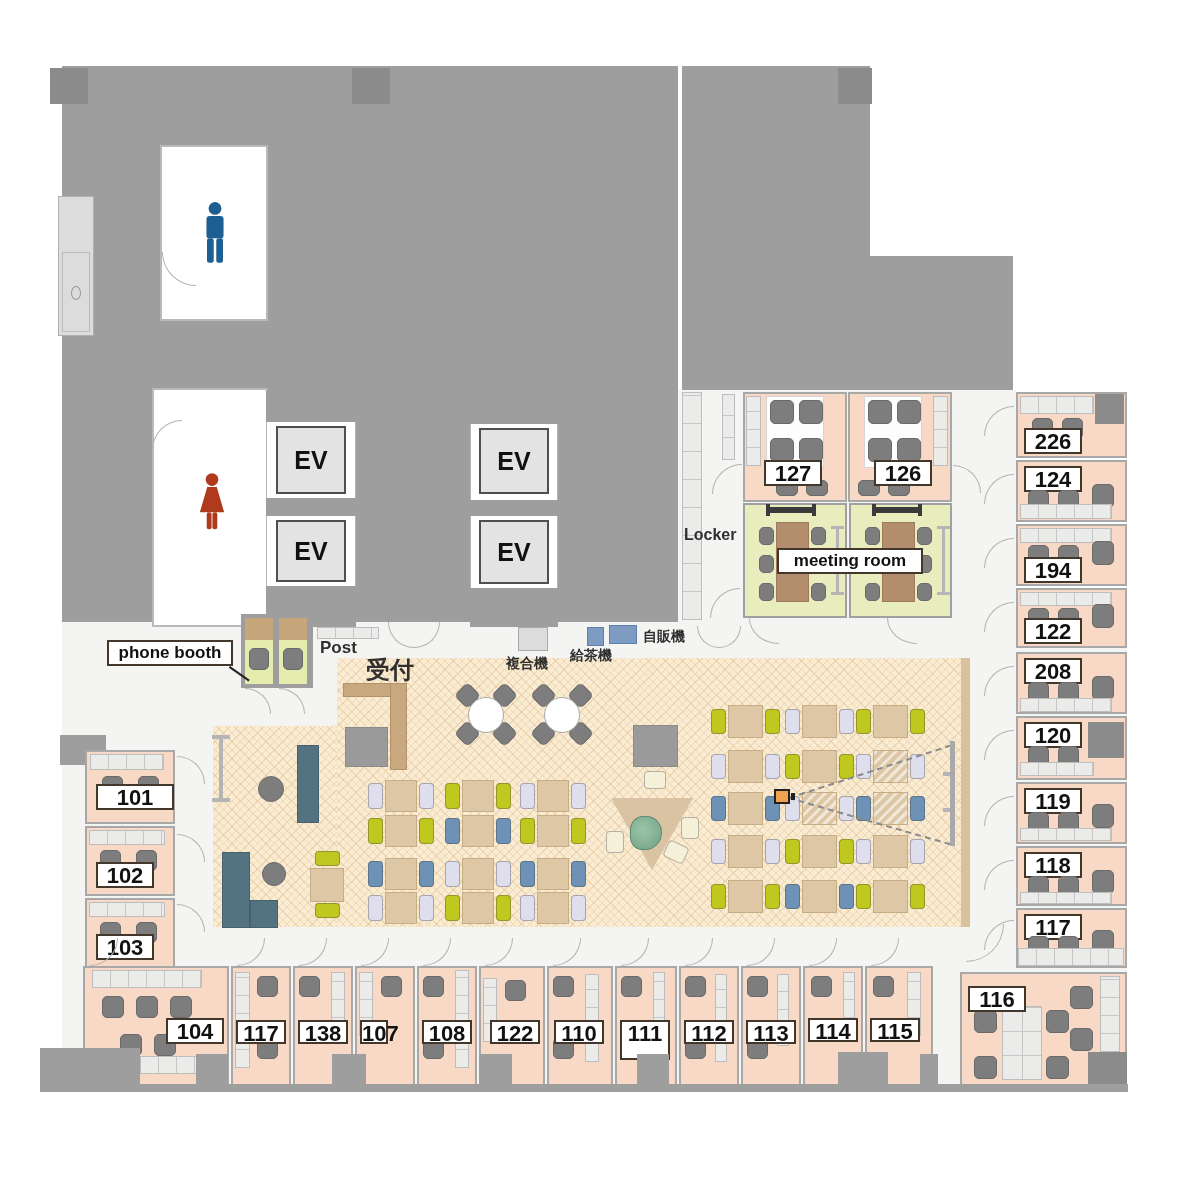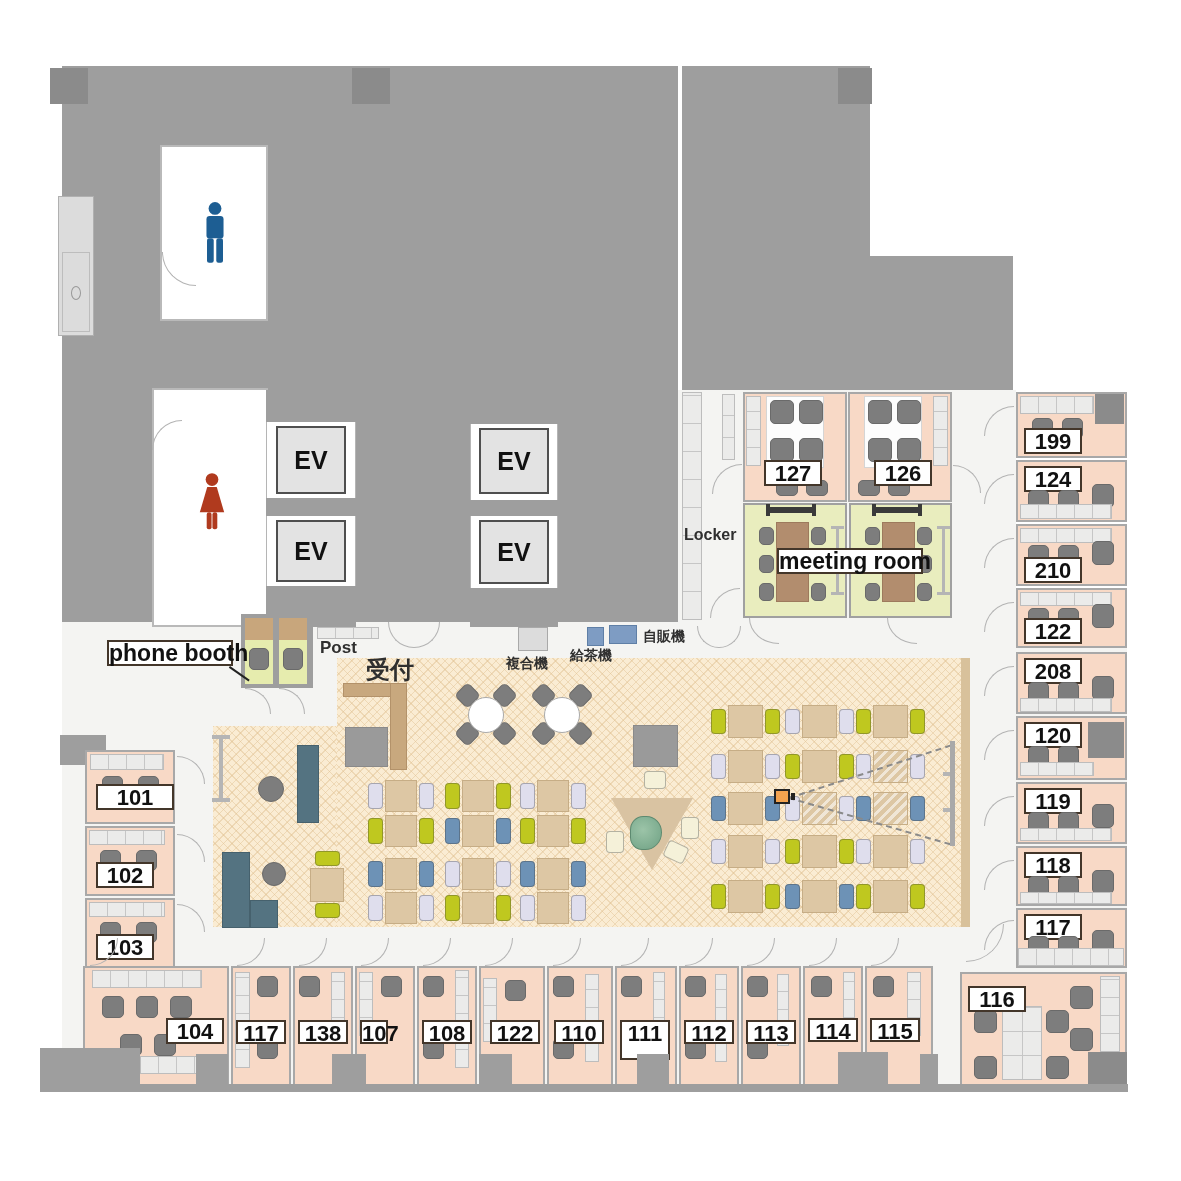--- a/index.html
+++ b/index.html
@@ -15,21 +15,21 @@
   .tanwall{background:#d8c19b;}
   .desk{background:#ebebea;border:1px solid #bdbdbd;}
   .deskh{background-image:repeating-linear-gradient(90deg,transparent 0 17px,#c6c6c6 17px 18px);}
   .deskv{background-image:repeating-linear-gradient(0deg,transparent 0 17px,#c6c6c6 17px 18px);}
   .ochair{background:#7d7d7d;border:1px solid #6a6a6a;border-radius:5px;}
   .wchair{border:1px solid rgba(60,60,60,.35);border-radius:4px;}
   .cy{background:#bfc81f;} .cb{background:#6d92b6;} .cl{background:#dfdeed;} .cc{background:#f5f1d9;}
   .tbl{background:#ddc7a4;border:1px solid #c6ad86;}
   .tbl.proj{background-image:repeating-linear-gradient(-45deg,rgba(255,255,255,.55) 0 3px,transparent 3px 7px);}
   .lbl{background:#fff;border:2px solid #43362a;color:#111;font-size:22px;line-height:24px;text-align:center;white-space:nowrap;}
-  .lbl.small{font-size:23px;line-height:22px;}
+  .lbl.small{font-size:17px;line-height:22px;}
   .txt{color:#2f2f2f;white-space:nowrap;}
   .arc{border:1.5px solid #b3b3b3;background:transparent;}
   .arc.tl{border-right:none;border-bottom:none;border-top-left-radius:100%;}
   .arc.tr{border-left:none;border-bottom:none;border-top-right-radius:100%;}
   .arc.bl{border-right:none;border-top:none;border-bottom-left-radius:100%;}
   .arc.br{border-left:none;border-top:none;border-bottom-right-radius:100%;}
   .sofa{background:#547381;border:1px solid #46616d;}
   .stool{background:#7d7d7d;border:1px solid #6a6a6a;border-radius:50%;}
   .evcell{background:#e3e3e3;border:2px solid #4f4f4f;display:flex;align-items:center;justify-content:center;font-size:25px;color:#111;}
   .whitebox{background:#fdfdfd;border:1px solid #d5d5d5;}
@@ -301,35 +301,35 @@
   <i class="a bar" style="left:942px;top:528px;width:3px;height:66px"></i>
   <i class="a bar" style="left:937px;top:526px;width:13px;height:3px"></i>
   <i class="a bar" style="left:937px;top:592px;width:13px;height:3px"></i>
   <b class="a lbl small" style="left:777px;top:548px;width:146px;height:26px">meeting room</b>
 
   <i class="a room" style="left:1016px;top:392px;width:111px;height:66px"></i>
   <i class="a desk deskh" style="left:1020px;top:396px;width:74px;height:18px"></i>
   <i class="a graydark" style="left:1095px;top:394px;width:29px;height:30px"></i>
   <i class="a ochair" style="left:1032px;top:418px;width:21px;height:21px"></i>
   <i class="a ochair" style="left:1062px;top:418px;width:21px;height:21px"></i>
-  <b class="a lbl" style="left:1024px;top:428px;width:58px;height:26px">199</b>
+  <b class="a lbl" style="left:1024px;top:428px;width:58px;height:26px">226</b>
 
   <i class="a room" style="left:1016px;top:460px;width:111px;height:62px"></i>
   <b class="a lbl" style="left:1024px;top:466px;width:58px;height:26px">124</b>
   <i class="a ochair" style="left:1028px;top:490px;width:21px;height:21px"></i>
   <i class="a ochair" style="left:1058px;top:490px;width:21px;height:21px"></i>
   <i class="a ochair" style="left:1092px;top:484px;width:22px;height:24px"></i>
   <i class="a desk deskh" style="left:1020px;top:504px;width:92px;height:15px"></i>
 
   <i class="a room" style="left:1016px;top:524px;width:111px;height:62px"></i>
   <i class="a desk deskh" style="left:1020px;top:528px;width:92px;height:15px"></i>
   <i class="a ochair" style="left:1028px;top:545px;width:21px;height:21px"></i>
   <i class="a ochair" style="left:1058px;top:545px;width:21px;height:21px"></i>
   <i class="a ochair" style="left:1092px;top:541px;width:22px;height:24px"></i>
-  <b class="a lbl" style="left:1024px;top:557px;width:58px;height:26px">210</b>
+  <b class="a lbl" style="left:1024px;top:557px;width:58px;height:26px">194</b>
 
   <i class="a room" style="left:1016px;top:588px;width:111px;height:60px"></i>
   <i class="a desk deskh" style="left:1020px;top:592px;width:92px;height:14px"></i>
   <i class="a ochair" style="left:1028px;top:608px;width:21px;height:21px"></i>
   <i class="a ochair" style="left:1058px;top:608px;width:21px;height:21px"></i>
   <i class="a ochair" style="left:1092px;top:604px;width:22px;height:24px"></i>
   <b class="a lbl" style="left:1024px;top:618px;width:58px;height:26px">122</b>
 
   <i class="a room" style="left:1016px;top:652px;width:111px;height:62px"></i>
   <b class="a lbl" style="left:1024px;top:658px;width:58px;height:26px">208</b>

